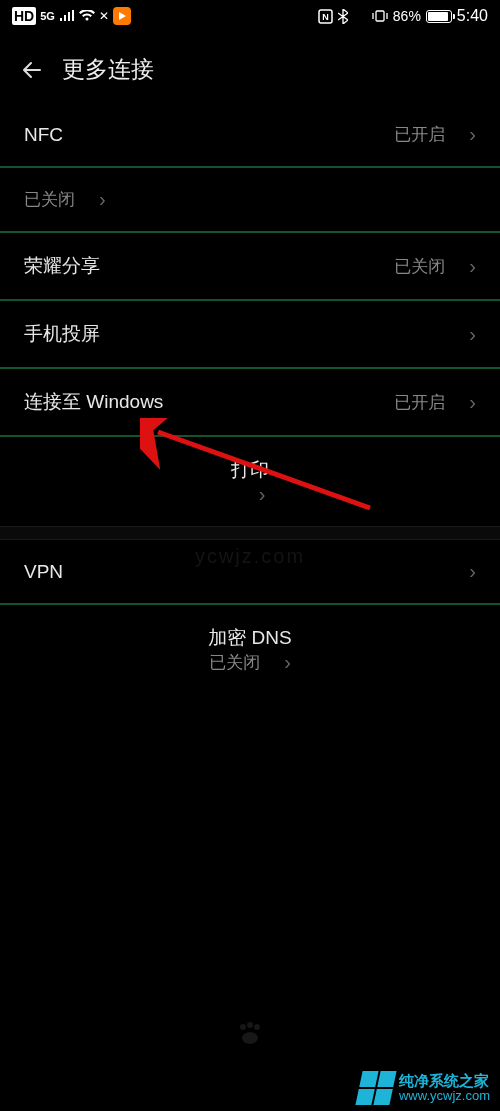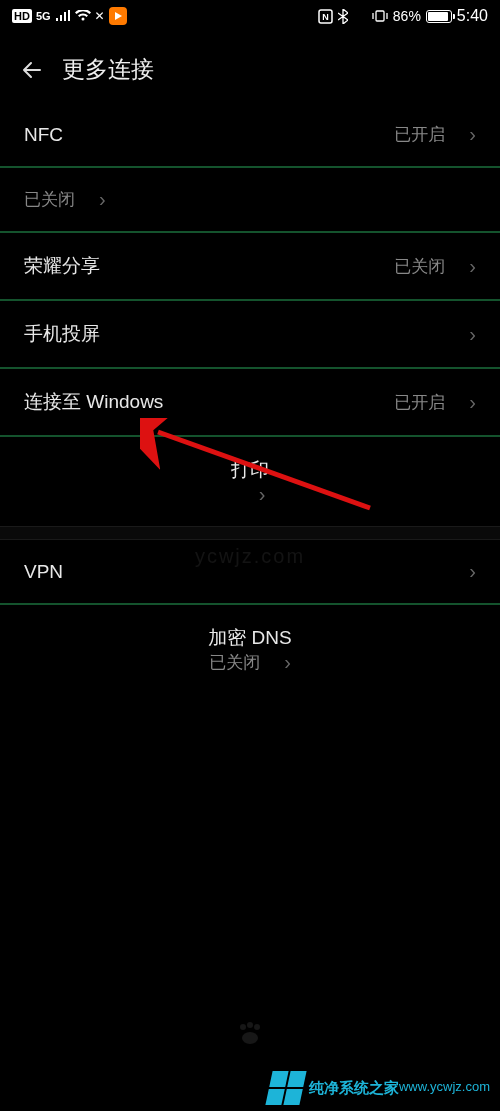--- a/index.html
+++ b/index.html
@@ -35,21 +35,21 @@
       align-items: center;
       gap: 5px;
     }
     .status-icon {
       display: inline-flex;
       align-items: center;
     }
     .hd-badge {
       background: #fff;
       color: #000;
-      font-size: 11px;
+      font-size: 14px;
       font-weight: bold;
       padding: 1px 2px;
       border-radius: 2px;
     }
     .battery-icon {
       width: 26px;
       height: 13px;
       border: 1.5px solid #fff;
       border-radius: 3px;
       position: relative;
@@ -178,21 +178,21 @@
       grid-template-columns: 16px 16px;
       grid-template-rows: 16px 16px;
       gap: 2px;
       transform: skewX(-12deg);
     }
     .wm-sq {
       background: #1db4d8;
     }
     .wm-text {
       display: flex;
-      flex-direction: row;
+      flex-direction: column;
       color: #1db4d8;
       font-size: 13px;
       line-height: 1.1;
     }
     .wm-text .cn {
       font-size: 15px;
       font-weight: bold;
     }
     .paw {
       position: absolute;

